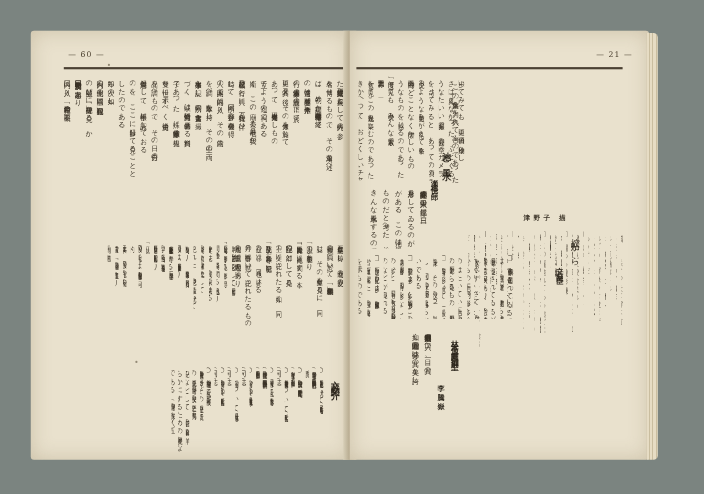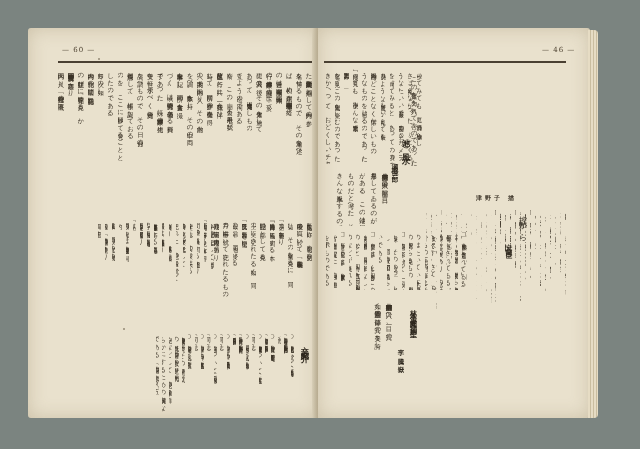--- a/index.html
+++ b/index.html
@@ -153,21 +153,21 @@
         <div class="col" style="height: 100%;">である。（臺灣の宗教、八ノ五）</div>
       </div>
 
     <div class="fleck" style="left:70px;top:30px;"></div>
     <div class="fleck" style="left:95px;top:300px;"></div>
   </div>
 
   <div class="gutter"></div>
 
   <div class="page right">
-    <div class="folio" style="left:224px;">— 46 —</div>
+    <div class="folio" style="left:224px;">— 21 —</div>
     <div class="rule" style="left:6px;width:242px;"></div>
 
     <div class="cols" id="right-upper" style="left:8px;top:40px;width:96px;height:96px;">
         <div class="col" style="height: 100%;">歩いてみても、更に日頃の物珍らし</div>
         <div class="col" style="height: 100%;">さは見えなかった。ふとくる声が</div>
         <div class="col" style="height: 100%;">うなたいい撮影で、公園の空にカメラ</div>
         <div class="col" style="height: 100%;">を向けてみると、あつての頃の家の</div>
         <div class="col" style="height: 100%;">小説のような街並みが見えて来る</div>
         <div class="col" style="height: 100%;">台湾風のどことなく懐かしいもの</div>
         <div class="col" style="height: 100%;">うなものを感じるのであった。</div>

